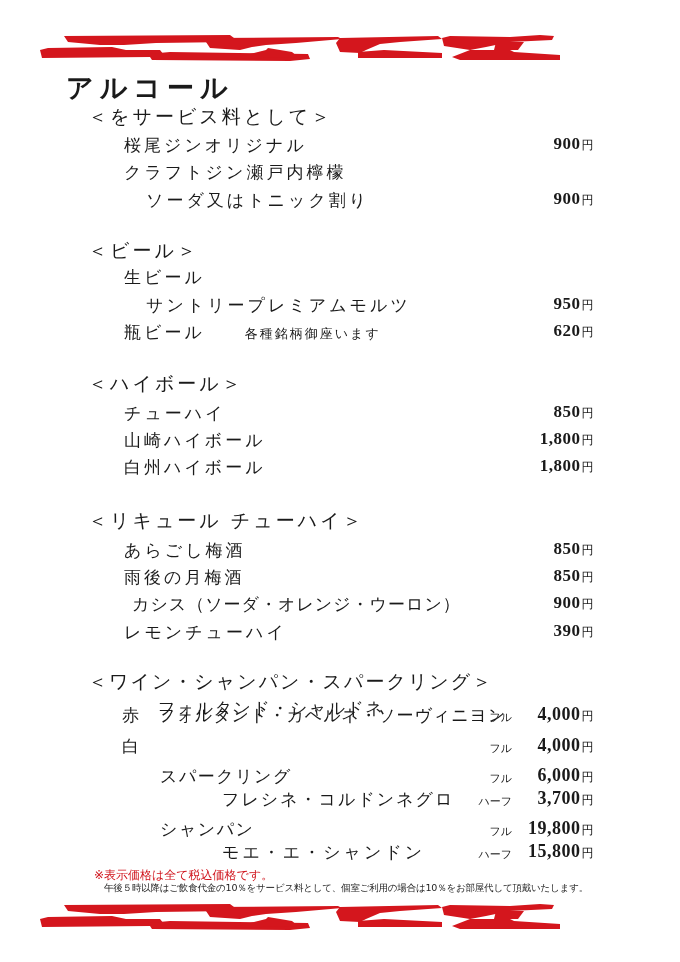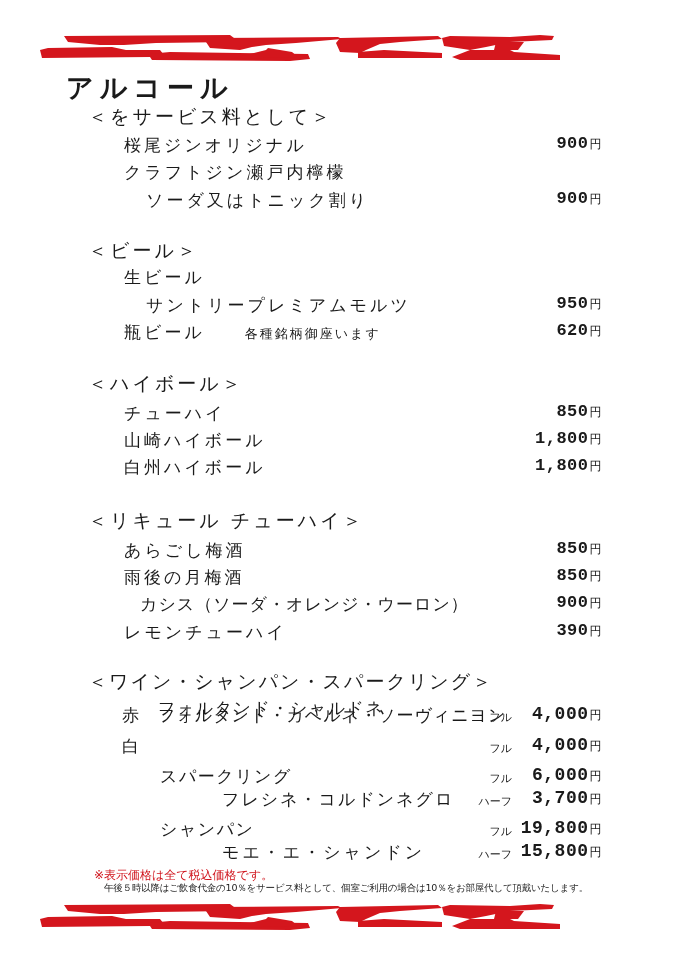--- a/index.html
+++ b/index.html
@@ -18,21 +18,21 @@
       font-size: 27px; letter-spacing: 6px; font-weight: bold;
     }
     .sec {
       position: absolute; left: 88px; font-size: 19px; letter-spacing: 3px;
     }
     .item {
       position: absolute; font-size: 17px; letter-spacing: 3px;
     }
     .note-inline { font-size: 13px; letter-spacing: 2px; margin-left: 40px; }
     .price {
-      position: absolute; right: 78px; font-family: Liberation Mono, monospace;
+      position: absolute; right: 86px; font-family: Liberation Serif, serif;
       font-weight: bold; font-size: 17px; letter-spacing: 0.5px; text-align: right;
     }
     .price .yen { font-size: 12px; font-weight: normal; margin-left: 1px; }
     .size {
       position: absolute; font-size: 11px; font-family: Liberation Sans, sans-serif;
       letter-spacing: 0; text-align: right;
     }
     .wprice { font-size: 18px; }
     .color-tag { position: absolute; left: 122px; font-size: 17px; }
 
@@ -87,21 +87,21 @@
 <div class="item" style="left:124px; top:429px">山崎ハイボール</div>
 <div class="price" style="top:429px"><span>1,800</span><span class="yen">円</span></div>
 <div class="item" style="left:124px; top:456px">白州ハイボール</div>
 <div class="price" style="top:456px"><span>1,800</span><span class="yen">円</span></div>
 
 <div class="sec" style="top:508px">＜リキュール チューハイ＞</div>
 <div class="item" style="left:124px; top:539px">あらごし梅酒</div>
 <div class="price" style="top:539px"><span>850</span><span class="yen">円</span></div>
 <div class="item" style="left:124px; top:566px">雨後の月梅酒</div>
 <div class="price" style="top:566px"><span>850</span><span class="yen">円</span></div>
-<div class="item" style="left:140px; top:593px; letter-spacing:1px">カシス（ソーダ・オレンジ・ウーロン）</div>
+<div class="item" style="left:132px; top:593px; letter-spacing:1px">カシス（ソーダ・オレンジ・ウーロン）</div>
 <div class="price" style="top:593px"><span>900</span><span class="yen">円</span></div>
 <div class="item" style="left:124px; top:621px">レモンチューハイ</div>
 <div class="price" style="top:621px"><span>390</span><span class="yen">円</span></div>
 
 <div class="sec" style="top:669px; letter-spacing:2px">＜ワイン・シャンパン・スパークリング＞</div>
 
 <div class="color-tag" style="top:704px">赤</div>
 <div class="item" style="left:158px; top:704px; letter-spacing:1px">フォルタンド・カベルネ・ソーヴィニヨン</div>
 <div class="size" style="right:168px; top:710px">フル</div>
 <div class="price wprice" style="top:704px"><span>4,000</span><span class="yen">円</span></div>

